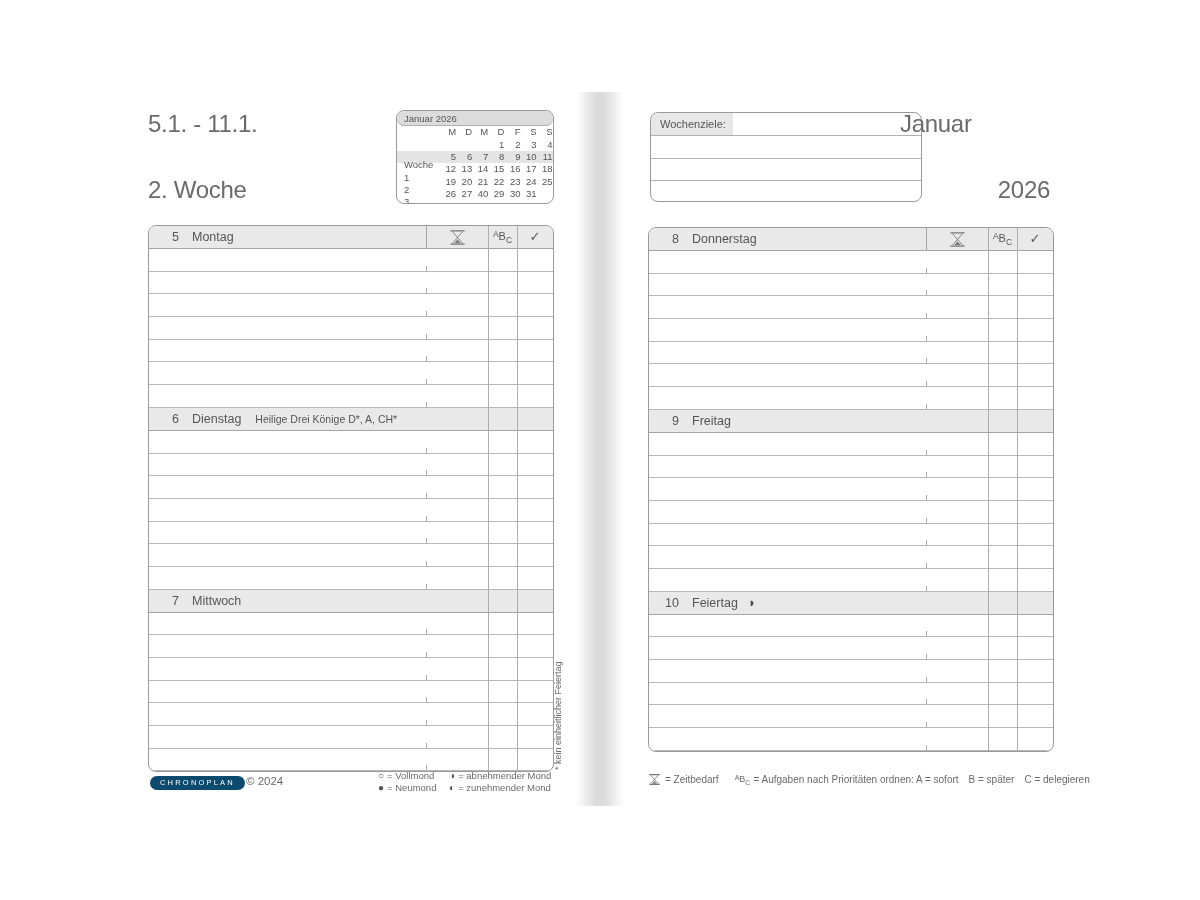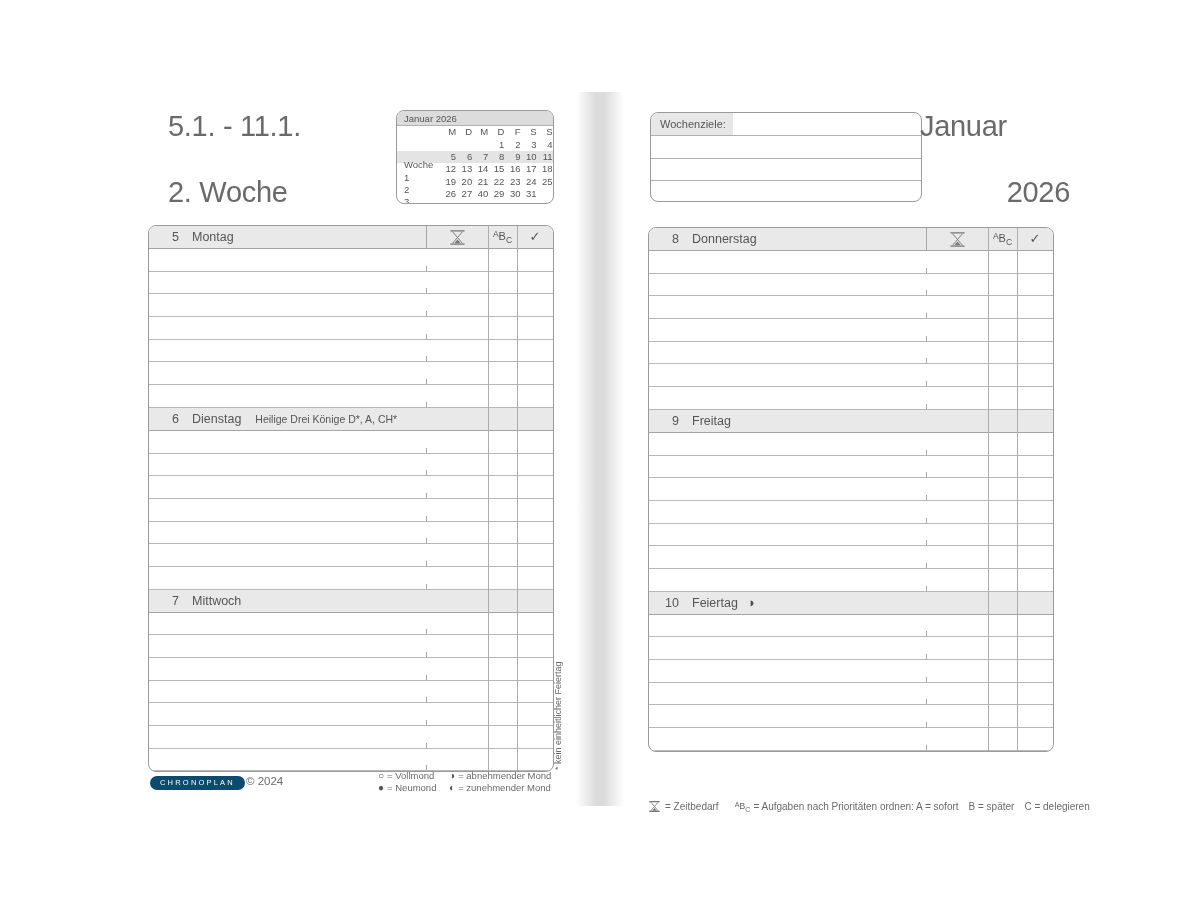--- a/index.html
+++ b/index.html
@@ -4,29 +4,29 @@
 <style>
   html,body{margin:0;padding:0;}
   body{
     width:1200px;height:900px;position:relative;background:#ffffff;
     font-family:"Liberation Sans",sans-serif;color:#555;overflow:hidden;
   }
   
   .gutter{position:absolute;left:576px;top:92px;width:48px;height:714px;
     background:linear-gradient(to right,rgba(180,180,180,0) 0%,rgba(175,175,175,0.45) 42%,rgba(175,175,175,0.45) 58%,rgba(180,180,180,0) 100%);}
   
-  .big-title{position:absolute;font-size:29px;color:#6a6a6a;letter-spacing:-0.3px;white-space:nowrap;margin-left:20px;}
+  .big-title{position:absolute;font-size:24px;color:#6a6a6a;letter-spacing:-0.3px;white-space:nowrap;}
   .t-daterange{left:148px;top:110px;}
   .t-week{left:148px;top:176px;}
   .t-month{left:900px;top:110px;width:150px;text-align:left;}
   .t-year{left:900px;top:176px;width:150px;text-align:right;}
   
   .mini-cal{position:absolute;left:396px;top:110px;width:156px;height:92px;border:1px solid #9a9a9a;
     border-radius:8px;overflow:hidden;background:#fff;font-size:9.5px;color:#555;}
-  .mc-title{height:14px;line-height:15px;background:#dcdcdc;border-bottom:1px solid #b0b0b0;padding-left:7px;}
+  .mc-title{height:14px;line-height:15px;background:#dcdcdc;border-bottom:1px solid #b0b0b0;padding-left:7px;border-radius:7px;}
   .mc-row{display:flex;height:12.2px;line-height:12.4px;}
   .mc-row.mc-head{height:13px;}
   .mc-row.hl{background:#e4e4e4;}
   .mc-week{width:36px;padding-left:7px;margin-top:33px;}
   .mc-day{width:16.1px;text-align:right;}
   
   .wz{position:absolute;left:650px;top:112px;width:270px;height:88px;border:1px solid #9a9a9a;border-radius:8px;background:#fff;}
   .wz-label{position:absolute;left:0;top:0;width:82px;height:22px;background:#e7e7e7;font-size:11px;color:#555;
     line-height:22px;padding-left:9px;box-sizing:border-box;border-top-left-radius:8px;}
   .wz-line{position:absolute;left:0;right:0;height:1px;background:#b0b0b0;}
@@ -57,21 +57,21 @@
   .sidenote{position:absolute;left:553px;top:650px;height:120px;writing-mode:vertical-rl;transform:rotate(180deg);
     font-size:9px;color:#6a6a6a;white-space:nowrap;}
   
   .badge{position:absolute;left:150px;top:776px;height:14px;padding:0 10px;background:#0c4a6e;border-radius:8px;
     color:#fff;font-size:7.5px;letter-spacing:2.2px;line-height:14.5px;text-align:center;}
   .copyright{position:absolute;left:246px;top:775px;font-size:11.5px;color:#6a6a6a;}
   .moon-legend{position:absolute;left:378px;top:770px;width:176px;display:grid;grid-template-rows:12px 12px;
     grid-auto-flow:column;column-gap:10px;font-size:9.5px;color:#6a6a6a;}
   .ml-item{display:flex;align-items:center;gap:3px;line-height:12px;white-space:nowrap;}
   .ml-sym{font-size:10px;color:#555;}
-  .legend-right{position:absolute;left:648px;top:774px;display:flex;align-items:center;font-size:10px;color:#6a6a6a;white-space:nowrap;margin-top:27px;}
+  .legend-right{position:absolute;left:648px;top:774px;display:flex;align-items:center;font-size:10px;color:#6a6a6a;white-space:nowrap;}
   .legend-right .gap{width:16px;}
   .legend-right .abc-s{color:#6a6a6a;margin-right:3px;}
   .abc-s .la{font-size:7px;position:relative;top:-3px;}
   .abc-s .lb{font-size:9px;position:relative;top:-1px;}
   .abc-s .lc{font-size:7px;position:relative;top:1.5px;}
 </style>
 </head>
 <body>
 
 <div class="gutter"></div>

